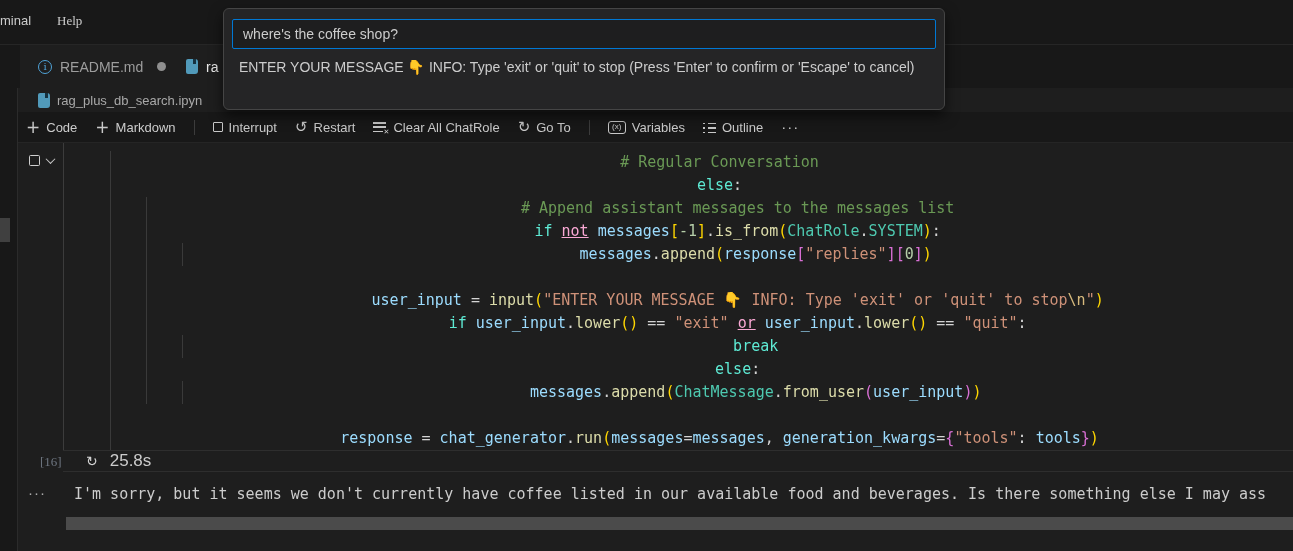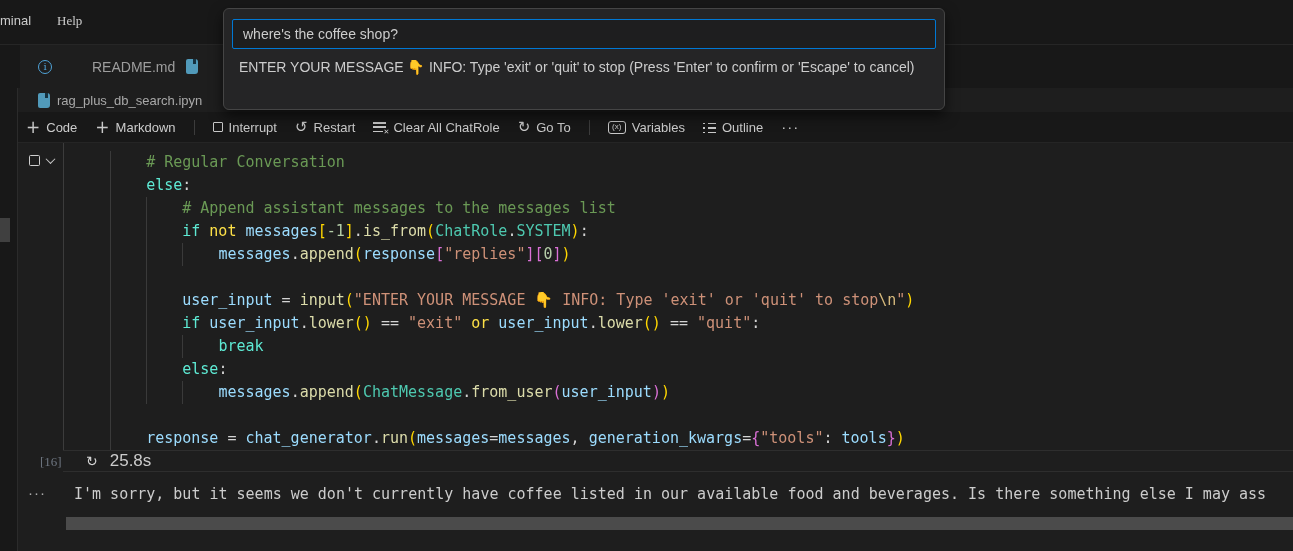--- a/index.html
+++ b/index.html
@@ -6,21 +6,21 @@
   html,body { width:1293px; height:551px; overflow:hidden; background:#1e1e1e;
               font-family:"Liberation Sans", sans-serif; }
   #app { position:relative; width:1158px; height:551px; background:#1e1e1e; }
 
   
   .titlebar { position:absolute; left:0; top:0; width:1293px; height:45px;
               background:#181818; border-bottom:1px solid #262626; }
   .menu-item { position:absolute; top:13px; font-size:13px; color:#cccccc; }
   .tabstrip { position:absolute; left:0; top:45px; width:1293px; height:43px; background:#181818; }
   .tab { position:absolute; top:0; height:43px; display:flex; align-items:center;
-         background:#1e1e1e; font-size:14px;gap:32px; }
+         background:#1e1e1e; font-size:14px; }
   .tab1 { left:20px; width:158px; padding-left:18px; color:#9d9d9d; }
   .tab2 { left:177px; width:240px; padding-left:9px; color:#e8e8e8; }
   .tab .lbl { margin-left:8px; }
   .dot-modified { width:9px; height:9px; border-radius:50%; background:#8f8f8f; margin-left:14px; }
 
   .breadcrumbs { position:absolute; left:0; top:88px; width:1293px; height:24px;
                  background:#1e1e1e; display:flex; align-items:center; padding-left:38px;
                  font-size:13px; color:#a9a9a9; }
   .breadcrumbs .lbl { margin-left:7px;text-align:right; }
 
@@ -66,27 +66,27 @@
                background:#181818; border-right:1px solid #2b2b2b; z-index:3; }
   .rail-thumb { position:absolute; left:0; top:130px; width:10px; height:24px; background:#404040; }
 
   
   .cell-border { position:absolute; left:63px; top:143px; width:1px; height:329px; background:#3c3c3c; }
   .cell-gutter-actions { position:absolute; left:29px; top:155px; display:flex; align-items:center; gap:7px; }
   .ic-stop-cell { width:11px; height:11px; border:1.5px solid #cfcfcf; border-radius:1.5px; }
 
   .code-area { position:absolute; left:64px; top:151px; width:1229px; height:300px;
                font-family:"DejaVu Sans Mono", monospace; font-size:15px; line-height:23px; }
-  .code-line { height:23px; white-space:pre; padding-left:46px; }
+  .code-line { height:23px; white-space:pre; padding-left:46px;text-align:center; }
   .iguide { position:absolute; width:1px; background:#3a3a3a; z-index:1; }
 
   .tk-ws  { }
   .tk-cm  { color:#6A9955; }
   .tk-kc  { color:#5eead4; }
-  .tk-ko  { color:#fde047; }
+  .tk-ko  { color:#f9a8d4;text-decoration:underline; }
   .tk-v   { color:#9CDCFE; }
   .tk-fn  { color:#DCDCAA; }
   .tk-cls { color:#4EC9B0; }
   .tk-s   { color:#CE9178; }
   .tk-esc { color:#D7BA7D; }
   .tk-num { color:#B5CEA8; }
   .tk-p   { color:#D4D4D4; }
   .tk-b1  { color:#FFD700; }
   .tk-b2  { color:#DA70D6; }
   .tk-emoji { color:#e6b422; font-family:"DejaVu Sans", sans-serif; }

